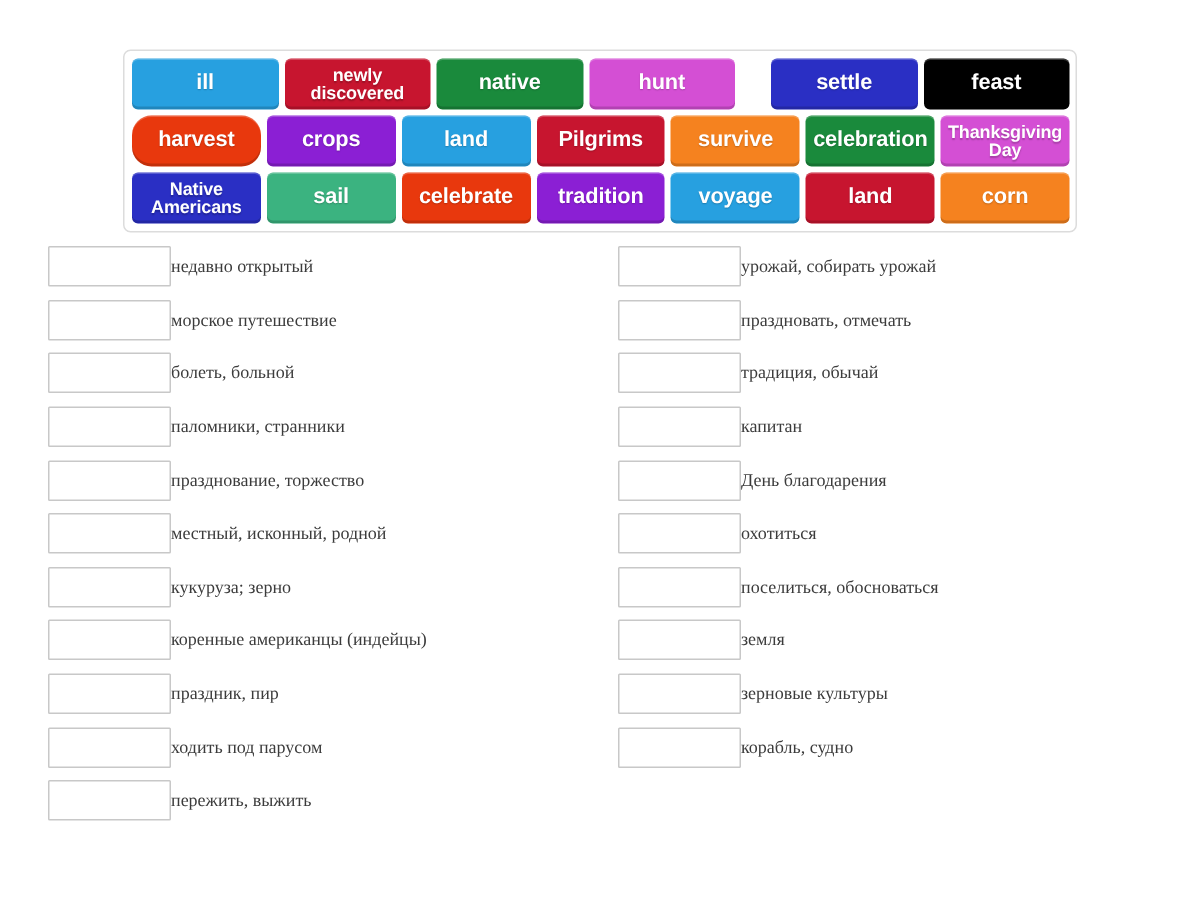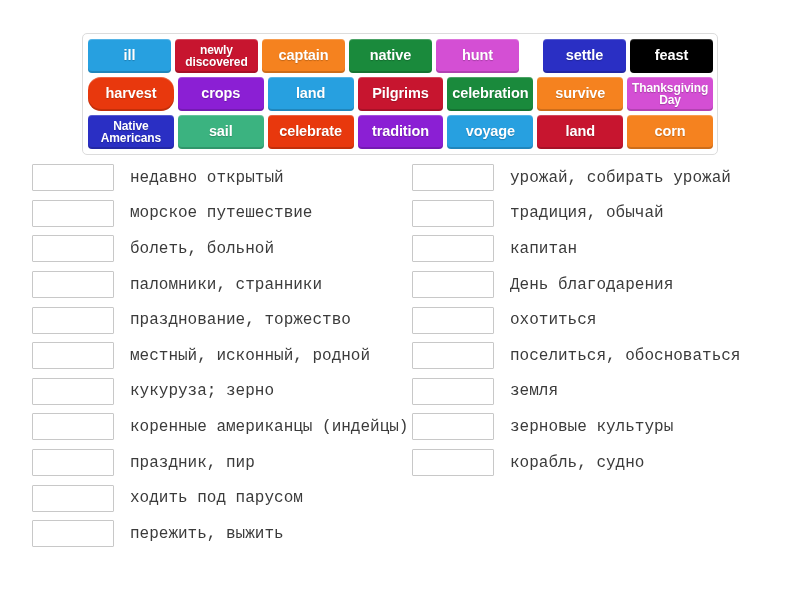--- a/index.html
+++ b/index.html
@@ -88,49 +88,48 @@
   .answer-box {
     width: 82px;
     height: 27px;
     border: 1px solid #c8c8c8;
     background: #ffffff;
     border-radius: 1px;
     flex: 0 0 auto;
   }
 
   .answer-label {
-    margin-left: 16px;
-    font-size: 16px;
+    margin-left: 0;
+    font-size: 12px;
     color: #3b3b3b;
-    font-family: Liberation Mono, monospace;
+    font-family: Liberation Serif, serif;
     white-space: nowrap;
   }
 </style>
 </head>
 <body>
 
 <div id="page">
 
   <div class="word-bank" id="word-bank">
       <div class="bank-row">
         <div class="tile" style="background: rgb(39, 160, 224);">ill</div>
         <div class="tile two-line" style="background: rgb(199, 21, 47);">newly discovered</div>
-        <div class="tile" style="background: rgb(245, 130, 31);">captain</div>
         <div class="tile" style="background: rgb(26, 138, 60);">native</div>
         <div class="tile" style="background: rgb(212, 79, 212);">hunt</div>
         <div class="tile" style="background: rgb(42, 47, 196); margin-left: 20px;">settle</div>
         <div class="tile" style="background: #000000;">feast</div>
       </div>
       <div class="bank-row">
         <div class="tile" style="background: rgb(232, 56, 13); border-radius: 13px;">harvest</div>
         <div class="tile" style="background: rgb(139, 31, 212);">crops</div>
         <div class="tile" style="background: rgb(39, 160, 224);">land</div>
         <div class="tile" style="background: rgb(199, 21, 47);">Pilgrims</div>
+        <div class="tile" style="background: rgb(245, 130, 31);">survive</div>
         <div class="tile" style="background: rgb(26, 138, 60);">celebration</div>
-        <div class="tile" style="background: rgb(245, 130, 31);">survive</div>
         <div class="tile two-line" style="background: rgb(212, 79, 212);">Thanksgiving Day</div>
       </div>
       <div class="bank-row">
         <div class="tile two-line" style="background: rgb(42, 47, 196);">Native Americans</div>
         <div class="tile" style="background: rgb(59, 179, 128);">sail</div>
         <div class="tile" style="background: rgb(232, 56, 13);">celebrate</div>
         <div class="tile" style="background: rgb(139, 31, 212);">tradition</div>
         <div class="tile" style="background: rgb(39, 160, 224);">voyage</div>
         <div class="tile" style="background: rgb(199, 21, 47);">land</div>
         <div class="tile" style="background: rgb(245, 130, 31);">corn</div>
@@ -184,20 +183,24 @@
           <div class="answer-label">пережить, выжить</div>
         </div>
       </div>
     <div class="column right" id="col-right">
         <div class="answer-row">
           <input type="text" class="answer-box" value="" style="">
           <div class="answer-label">урожай, собирать урожай</div>
         </div>
         <div class="answer-row">
           <input type="text" class="answer-box" value="" style="">
+          <div class="answer-label">праздновать, отмечать</div>
+        </div>
+        <div class="answer-row">
+          <input type="text" class="answer-box" value="" style="">
           <div class="answer-label">традиция, обычай</div>
         </div>
         <div class="answer-row">
           <input type="text" class="answer-box" value="" style="">
           <div class="answer-label">капитан</div>
         </div>
         <div class="answer-row">
           <input type="text" class="answer-box" value="" style="">
           <div class="answer-label">День благодарения</div>
         </div>

